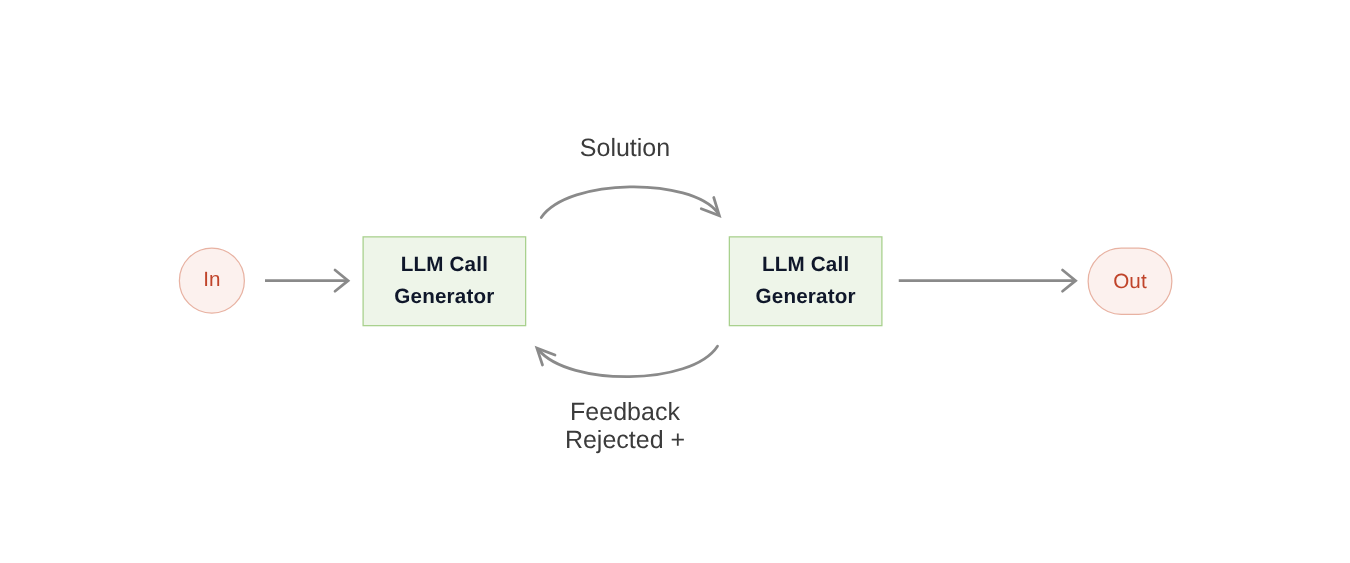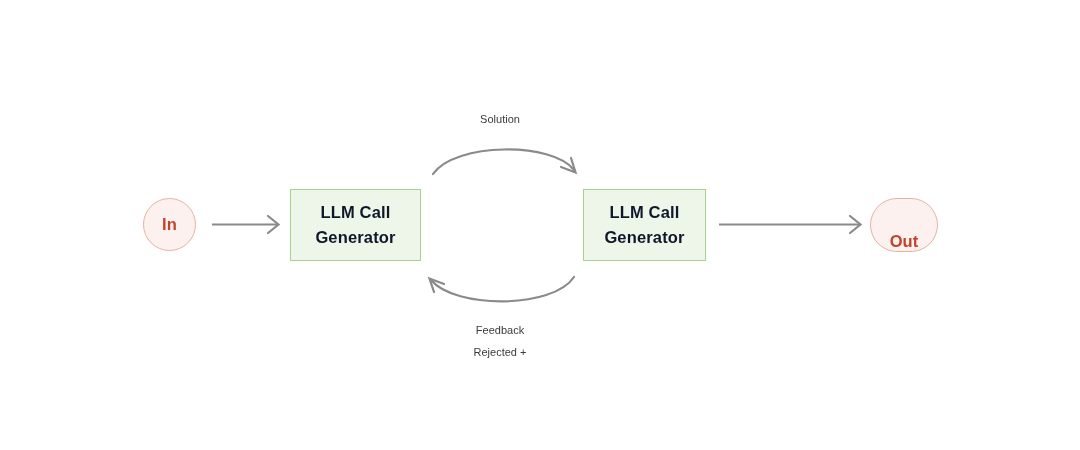--- a/index.html
+++ b/index.html
@@ -29,38 +29,37 @@
   
   .terminal {
     position: absolute;
     display: flex;
     align-items: center;
     justify-content: center;
     box-sizing: border-box;
     background: #fcf1ee;
     border: 1.4px solid #e8b2a2;
     color: #c0442a;
-    font-weight: 700;
+    font-weight: 400;
     font-size: 16.5px;
     letter-spacing: 0.1px;
   }
   #node-in {
     left: 143px;
     top: 198px;
     width: 53px;
     height: 53px;
     border-radius: 26.5px;
   }
   #node-out {
     left: 870px;
     top: 198px;
     width: 68px;
     height: 54px;
     border-radius: 27px;
-    align-items: flex-end;
   }
 
   
   .process-box {
     position: absolute;
     box-sizing: border-box;
     display: flex;
     flex-direction: column;
     align-items: center;
     justify-content: center;
@@ -84,21 +83,21 @@
     top: 189px;
     width: 123px;
     height: 72px;
   }
   .box-line { display: block; white-space: nowrap; }
 
   
   .edge-label {
     position: absolute;
     color: #3b3b3b;
-    font-size: 11px;
+    font-size: 20px;
     line-height: 22px;
     text-align: center;
     white-space: nowrap;
   }
   #label-solution {
     left: 400px;
     top: 108px;
     width: 200px;
   }
   #label-rejected {

